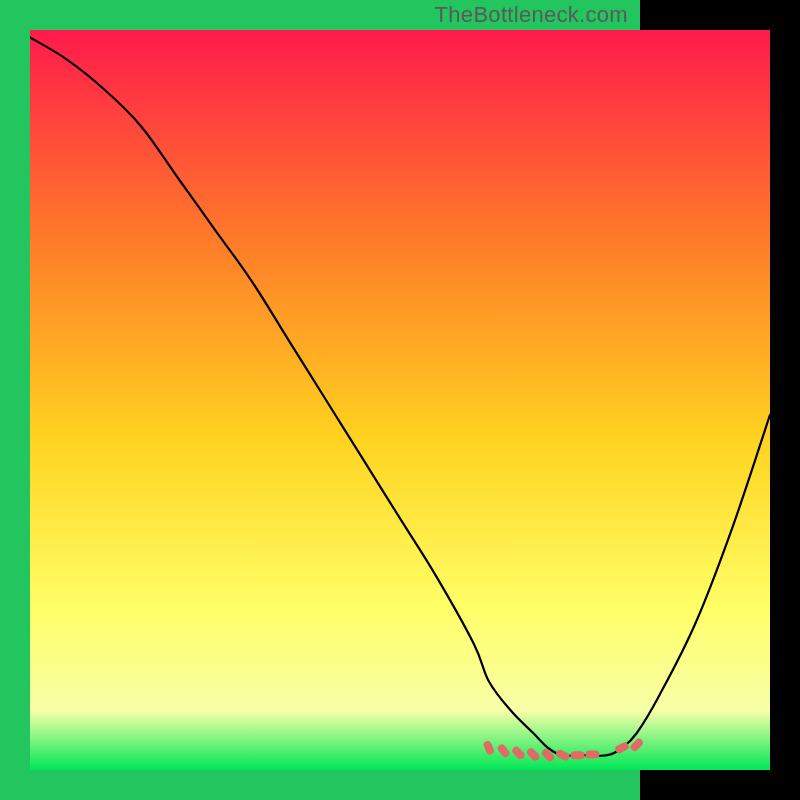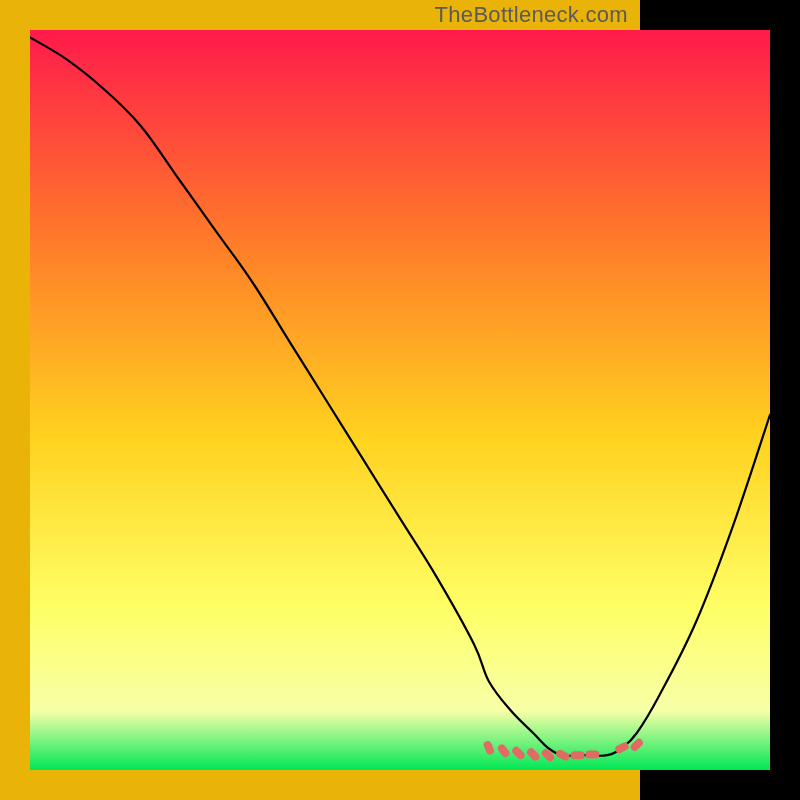--- a/index.html
+++ b/index.html
@@ -7,21 +7,21 @@
     padding: 0;
     width: 800px;
     height: 800px;
     background: #000;
     font-family: Arial, Helvetica, sans-serif;
     overflow: hidden;
   }
   .outer {
     width: 640px;
     height: 800px;
-    background: #eab308;
+    background: #22c55e;
     position: relative;
   }
   .watermark {
     position: absolute;
     top: 2px;
     right: 12px;
     color: #5a5a5a;
     font-size: 22px;
     font-weight: 400;
     letter-spacing: 0.3px;

